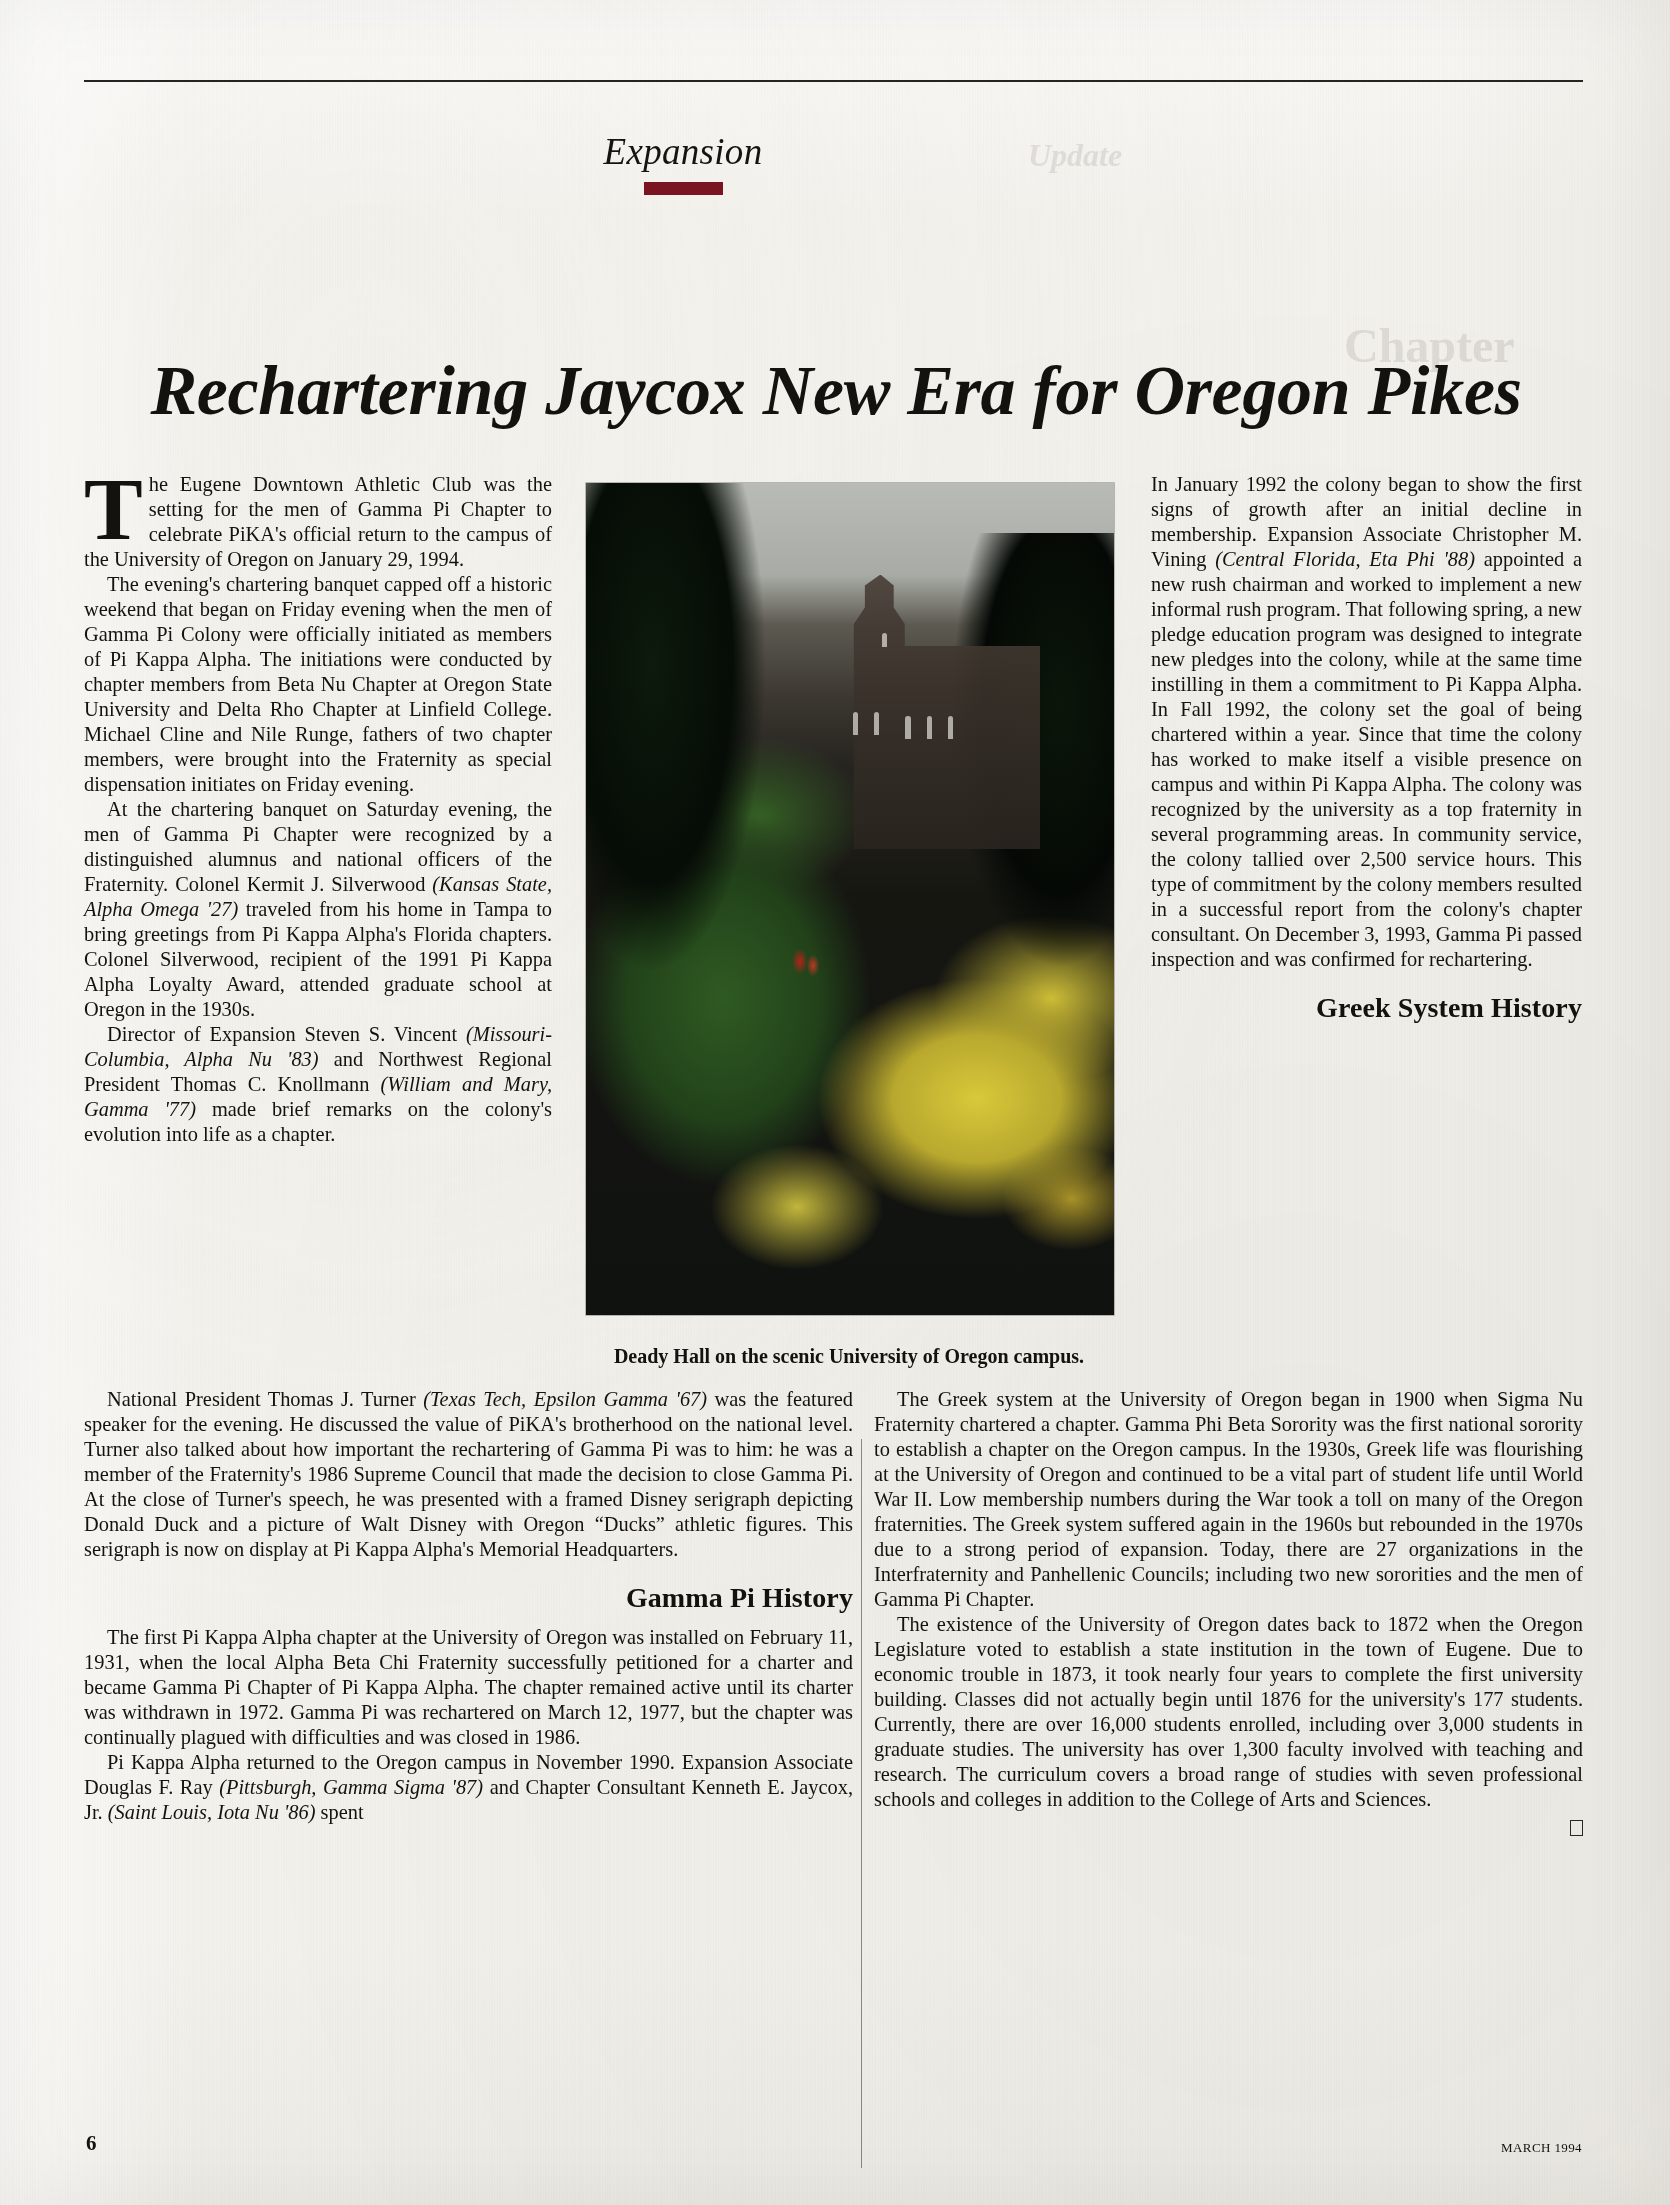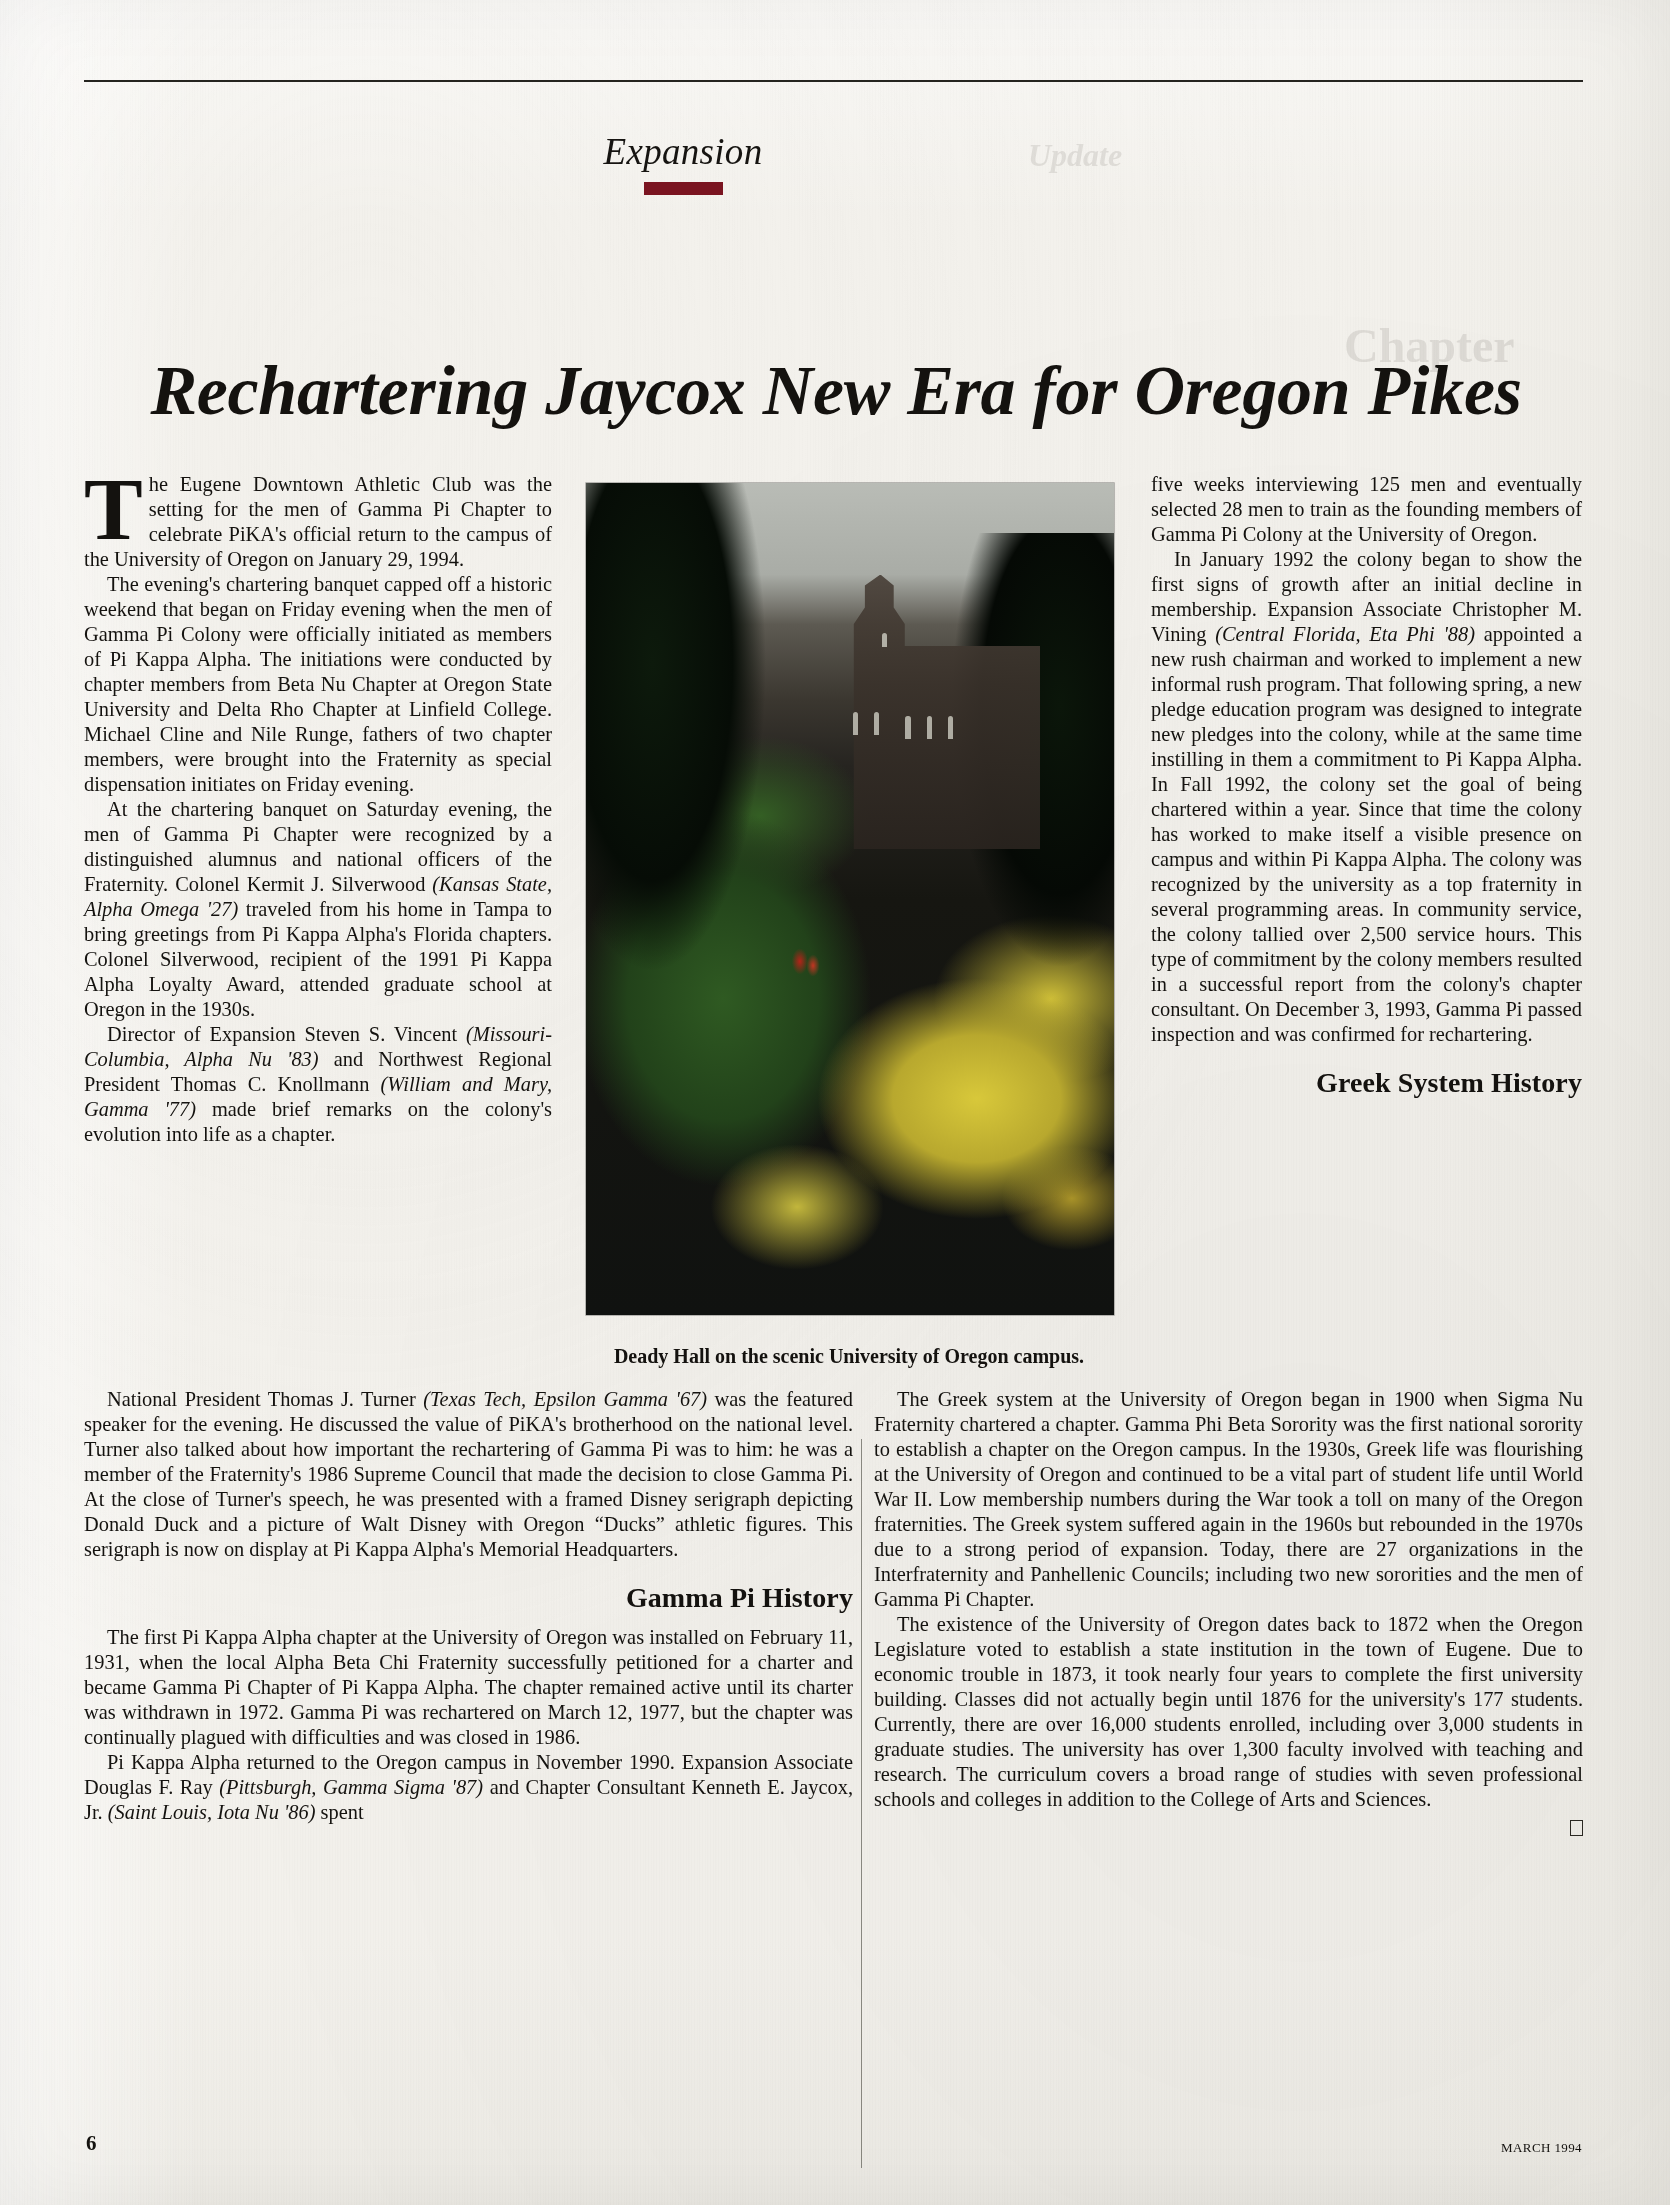--- a/index.html
+++ b/index.html
@@ -242,21 +242,20 @@
   <div class="caption">Deady Hall on the scenic University of Oregon campus.</div>
 
   <div class="col" id="col-left-top">
     <p><span class="dropcap">T</span><span>he Eugene Downtown Athletic Club was the setting for the men of Gamma Pi Chapter to celebrate PiKA's official return to the campus of the University of Oregon on January 29, 1994.</span></p>
     <p>The evening's chartering banquet capped off a historic weekend that began on Friday evening when the men of Gamma Pi Colony were officially initiated as members of Pi Kappa Alpha. The initiations were conducted by chapter members from Beta Nu Chapter at Oregon State University and Delta Rho Chapter at Linfield College. Michael Cline and Nile Runge, fathers of two chapter members, were brought into the Fraternity as special dispensation initiates on Friday evening.</p>
     <p><span>At the chartering banquet on Saturday evening, the men of Gamma Pi Chapter were recognized by a distinguished alumnus and national officers of the Fraternity. Colonel Kermit J. Silverwood </span><em>(Kansas State, Alpha Omega '27)</em><span> traveled from his home in Tampa to bring greetings from Pi Kappa Alpha's Florida chapters. Colonel Silverwood, recipient of the 1991 Pi Kappa Alpha Loyalty Award, attended graduate school at Oregon in the 1930s.</span></p>
     <p><span>Director of Expansion Steven S. Vincent </span><em>(Missouri-Columbia, Alpha Nu '83)</em><span> and Northwest Regional President Thomas C. Knollmann </span><em>(William and Mary, Gamma '77)</em><span> made brief remarks on the colony's evolution into life as a chapter.</span></p>
   </div>
 
   <div class="col" id="col-right-top">
-    <p>five weeks interviewing 125 men and eventually selected 28 men to train as the founding members of Gamma Pi Colony at the University of Oregon.</p>
     <p><span>In January 1992 the colony began to show the first signs of growth after an initial decline in membership. Expansion Associate Christopher M. Vining </span><em>(Central Florida, Eta Phi '88)</em><span> appointed a new rush chairman and worked to implement a new informal rush program. That following spring, a new pledge education program was designed to integrate new pledges into the colony, while at the same time instilling in them a commitment to Pi Kappa Alpha. In Fall 1992, the colony set the goal of being chartered within a year. Since that time the colony has worked to make itself a visible presence on campus and within Pi Kappa Alpha. The colony was recognized by the university as a top fraternity in several programming areas. In community service, the colony tallied over 2,500 service hours. This type of commitment by the colony members resulted in a successful report from the colony's chapter consultant. On December 3, 1993, Gamma Pi passed inspection and was confirmed for rechartering.</span></p>
     <h2 class="subhead">Greek System History</h2>
   </div>
 
   <div class="col-divider"></div>
 
   <div class="col" id="col-left-bottom">
     <p><span>National President Thomas J. Turner </span><em>(Texas Tech, Epsilon Gamma '67)</em><span> was the featured speaker for the evening. He discussed the value of PiKA's brotherhood on the national level. Turner also talked about how important the rechartering of Gamma Pi was to him: he was a member of the Fraternity's 1986 Supreme Council that made the decision to close Gamma Pi. At the close of Turner's speech, he was presented with a framed Disney serigraph depicting Donald Duck and a picture of Walt Disney with Oregon “Ducks” athletic figures. This serigraph is now on display at Pi Kappa Alpha's Memorial Headquarters.</span></p>
 
     <h2 class="subhead" style="">Gamma Pi History</h2>

